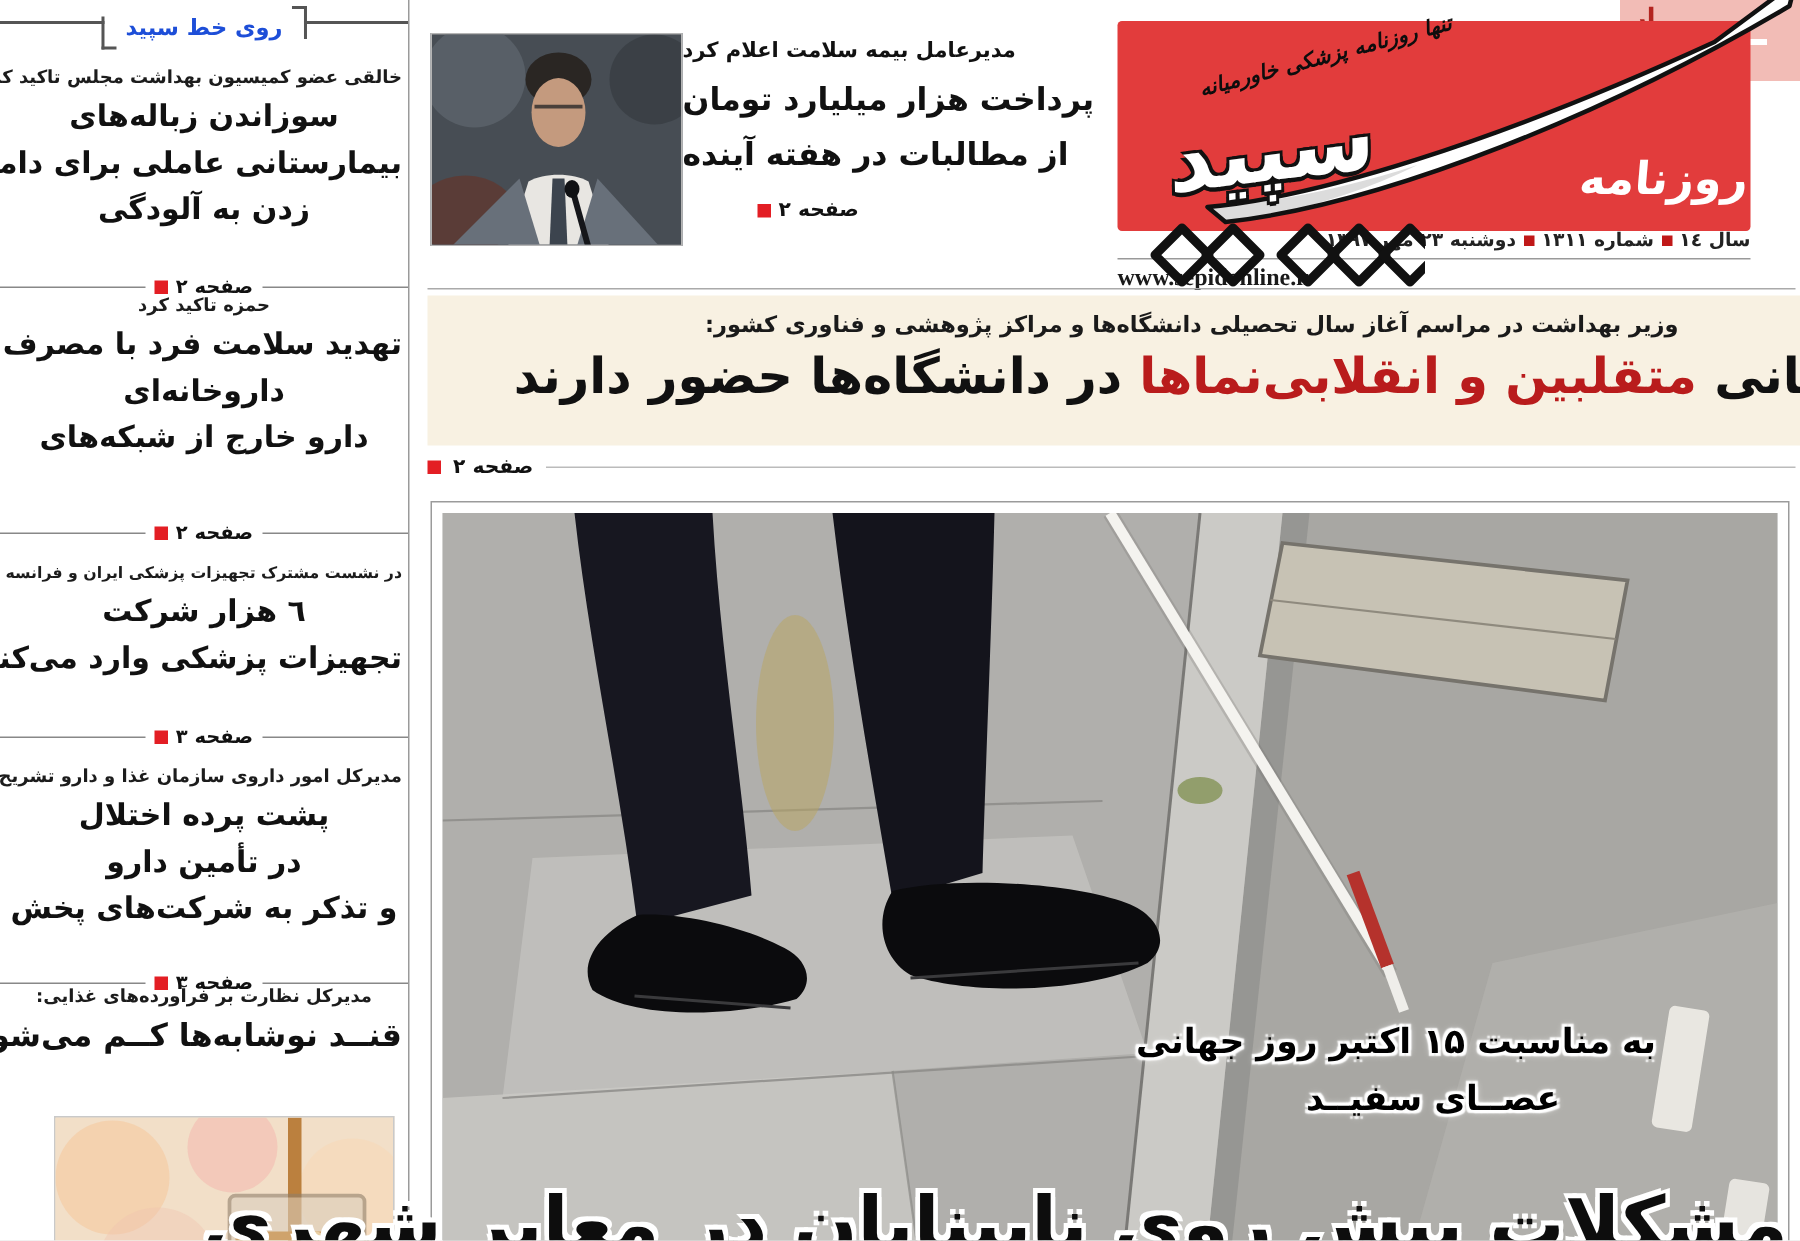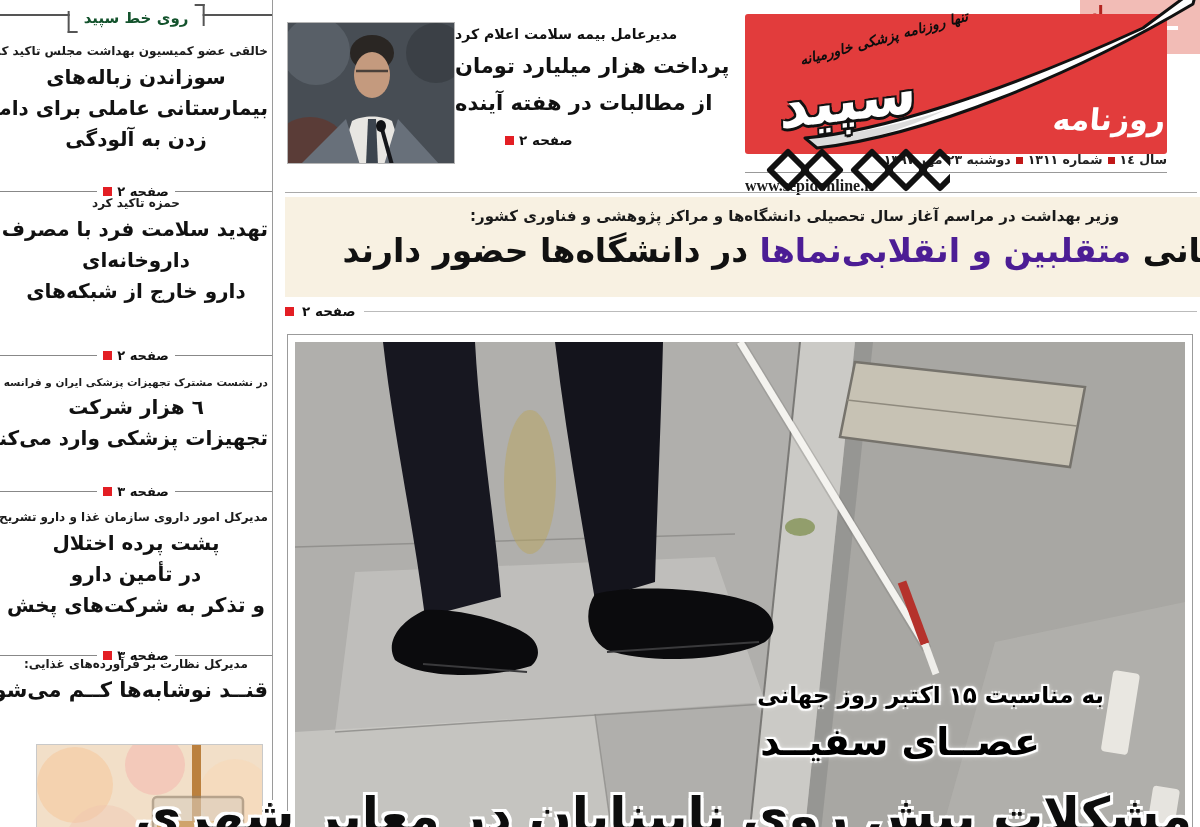--- a/index.html
+++ b/index.html
@@ -10,21 +10,21 @@
 
   
   .v-divider { position:absolute; left:272px; top:0; width:1px; height:827px; background:#9a9a9a; }
 
   
   #sidebar { position:absolute; left:0; top:0; width:272px; height:827px; }
   .sb-header { position:absolute; left:0; top:6px; width:272px; height:30px; }
   .sb-header .rule { position:absolute; left:0; top:8px; width:272px; height:1.5px; background:#555; }
   .sb-header .label-wrap { position:absolute; left:50%; top:0; transform:translateX(-50%);
      background:#fff; padding:2px 14px; }
-  .sb-header .label-wrap .lbl { font-size:15px; font-weight:bold; color:#14532d; white-space:nowrap; }
+  .sb-header .label-wrap .lbl { font-size:15px; font-weight:bold; color:#1d4ed8; white-space:nowrap; }
   .sb-header .br-l { position:absolute; right:-2px; top:-2px; width:10px; height:22px;
      border-top:2px solid #555; border-right:2px solid #555; }
   .sb-header .br-r { position:absolute; left:-2px; bottom:-4px; width:10px; height:22px;
      border-bottom:2px solid #555; border-left:2px solid #555; }
 
   .sb-item { position:absolute; left:4px; width:264px; text-align:center; color:#111; }
   .sb-kicker { font-size:12px; font-weight:bold; color:#1c1c1c; white-space:nowrap; }
   .sb-kicker.tight { font-size:10.5px; }
   .sb-head { font-size:20px; font-weight:bold; line-height:31px; margin-top:4px; }
   .sb-head span { display:block; white-space:nowrap; }
@@ -73,34 +73,34 @@
   .ta-head span { display:block; white-space:nowrap; }
   .pm-inline { display:flex; align-items:center; gap:5px; direction:ltr; margin-top:10px; padding-left:50px; }
   .pm-inline .t { font-size:13.5px; font-weight:bold; color:#111; }
 
   
   .main-divider { position:absolute; left:285px; top:192px; width:912px; height:1px; background:#aaa; }
   .lead-box { position:absolute; left:285px; top:197px; width:1019px; height:100px;
      background:#f8f1e2; text-align:center; overflow:hidden; }
   .lead-kicker { font-size:15px; font-weight:bold; color:#1a1a1a; margin-top:10px; white-space:nowrap; }
   .lead-head { font-size:33px; font-weight:bold; color:#111; margin-top:6px; white-space:nowrap; }
-  .lead-head .red { color:#4c1d95; }
+  .lead-head .red { color:#b91c1c; }
   .lead-pm { position:absolute; left:285px; top:303px; width:912px; display:flex;
      align-items:center; direction:ltr; gap:8px; }
   .lead-pm .t { font-size:13.5px; font-weight:bold; color:#111; }
   .lead-pm .ln { flex:1; height:1px; background:#bbb; }
 
   
   .story-frame { position:absolute; left:287px; top:334px; width:906px; height:600px;
      border:1.5px solid #9b9b9b; background:#fff; padding:7px; }
   .story-inner { position:relative; width:100%; height:100%; overflow:hidden; background:#b0afac; }
   .overlay-l1 { position:absolute; top:347px; right:88px; font-size:23px; font-weight:bold; color:#000;
      white-space:nowrap; z-index:5;
      text-shadow:-2px -2px 1px #fff, 2px -2px 1px #fff, -2px 2px 1px #fff, 2px 2px 1px #fff, 0 0 6px #fff; }
-  .overlay-l2 { position:absolute; top:385px; right:152px; font-size:38px; font-weight:bold; color:#000;
+  .overlay-l2 { position:absolute; top:385px; right:152px; font-size:23px; font-weight:bold; color:#000;
      white-space:nowrap; z-index:5;
      text-shadow:-2px -2px 1px #fff, 2px -2px 1px #fff, -2px 2px 1px #fff, 2px 2px 1px #fff, 0 0 6px #fff; }
   .partial-head { position:absolute; top:452px; left:0; width:100%; text-align:center;
      font-size:50px; font-weight:bold; color:#0d0d0d; white-space:nowrap; z-index:6;
      text-shadow:-3px -3px 0 #fff, 3px -3px 0 #fff, -3px 3px 0 #fff, 3px 3px 0 #fff; }
 </style>
 </head>
 <body>
 
 <div id="page">

